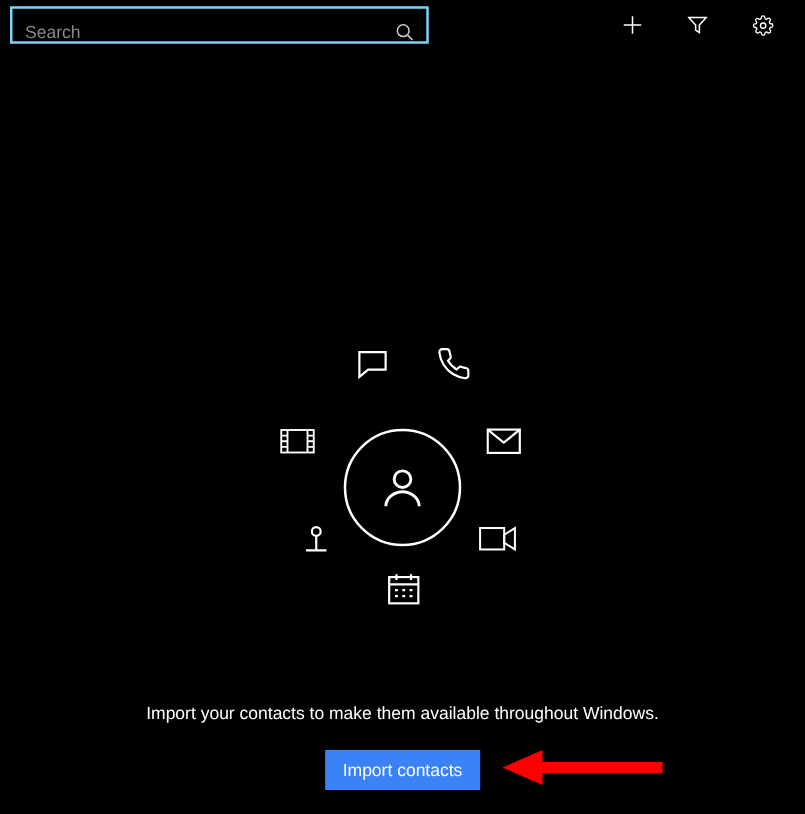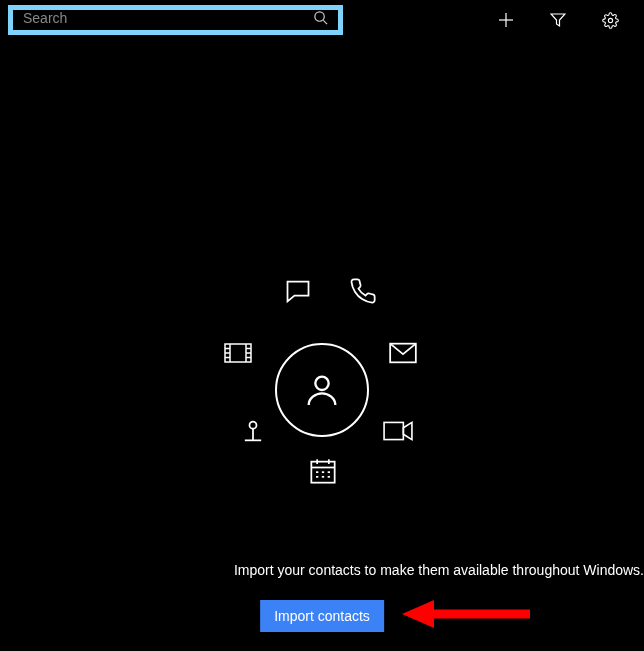--- a/index.html
+++ b/index.html
@@ -14,24 +14,24 @@
   }
   .topbar {
     display: flex;
     align-items: center;
     padding: 6px 8px;
     height: 40px;
   }
   .search-box {
     width: 335px;
     height: 30px;
-    border: 5px solid #7dd3fc;
+    border: 2px solid #7dd3fc;
     background: transparent;
     display: flex;
-    align-items: flex-start;
+    align-items: flex-end;
     padding: 0 10px;
     position: relative;
   }
   .search-input {
     flex: 1;
     background: transparent;
     border: none;
     color: #ccc;
     font-size: 14px;
     outline: none;
@@ -90,21 +90,21 @@
   .film-icon { left: 20px; top: 67px; }
   .mail-icon { left: 185px; top: 67px; }
   .map-icon { left: 35px; top: 145px; }
   .video-icon { left: 180px; top: 145px; }
   .calendar-icon { left: 105px; top: 185px; }
 
   .prompt-text {
     position: absolute;
     top: 562px;
     left: 0; right: 0;
-    text-align: right;
+    text-align: center;
     font-size: 14px;
     color: #fff;
   }
   .import-btn {
     position: absolute;
     top: 600px;
     left: 50%;
     transform: translateX(-50%);
     background: #3b82f6;
     color: #fff;

